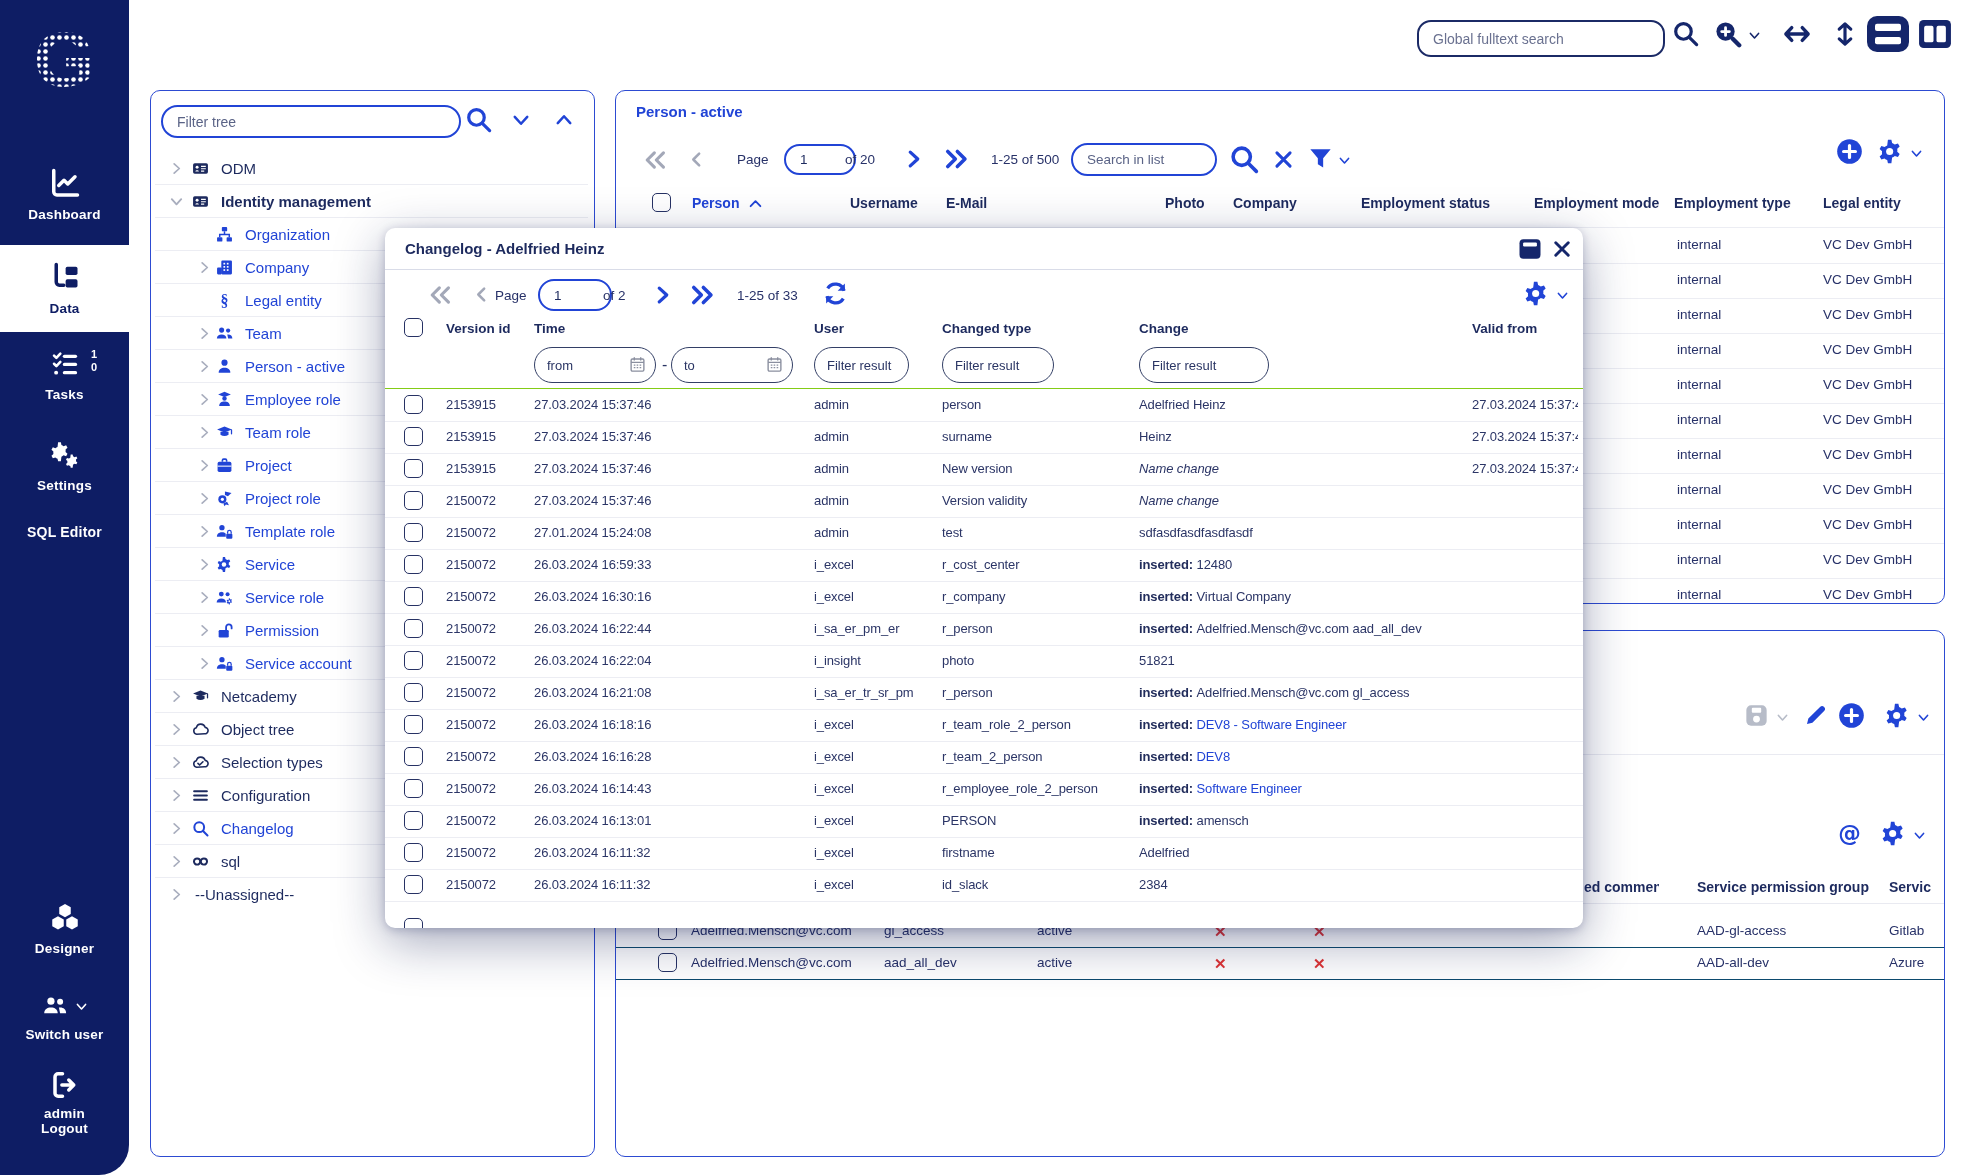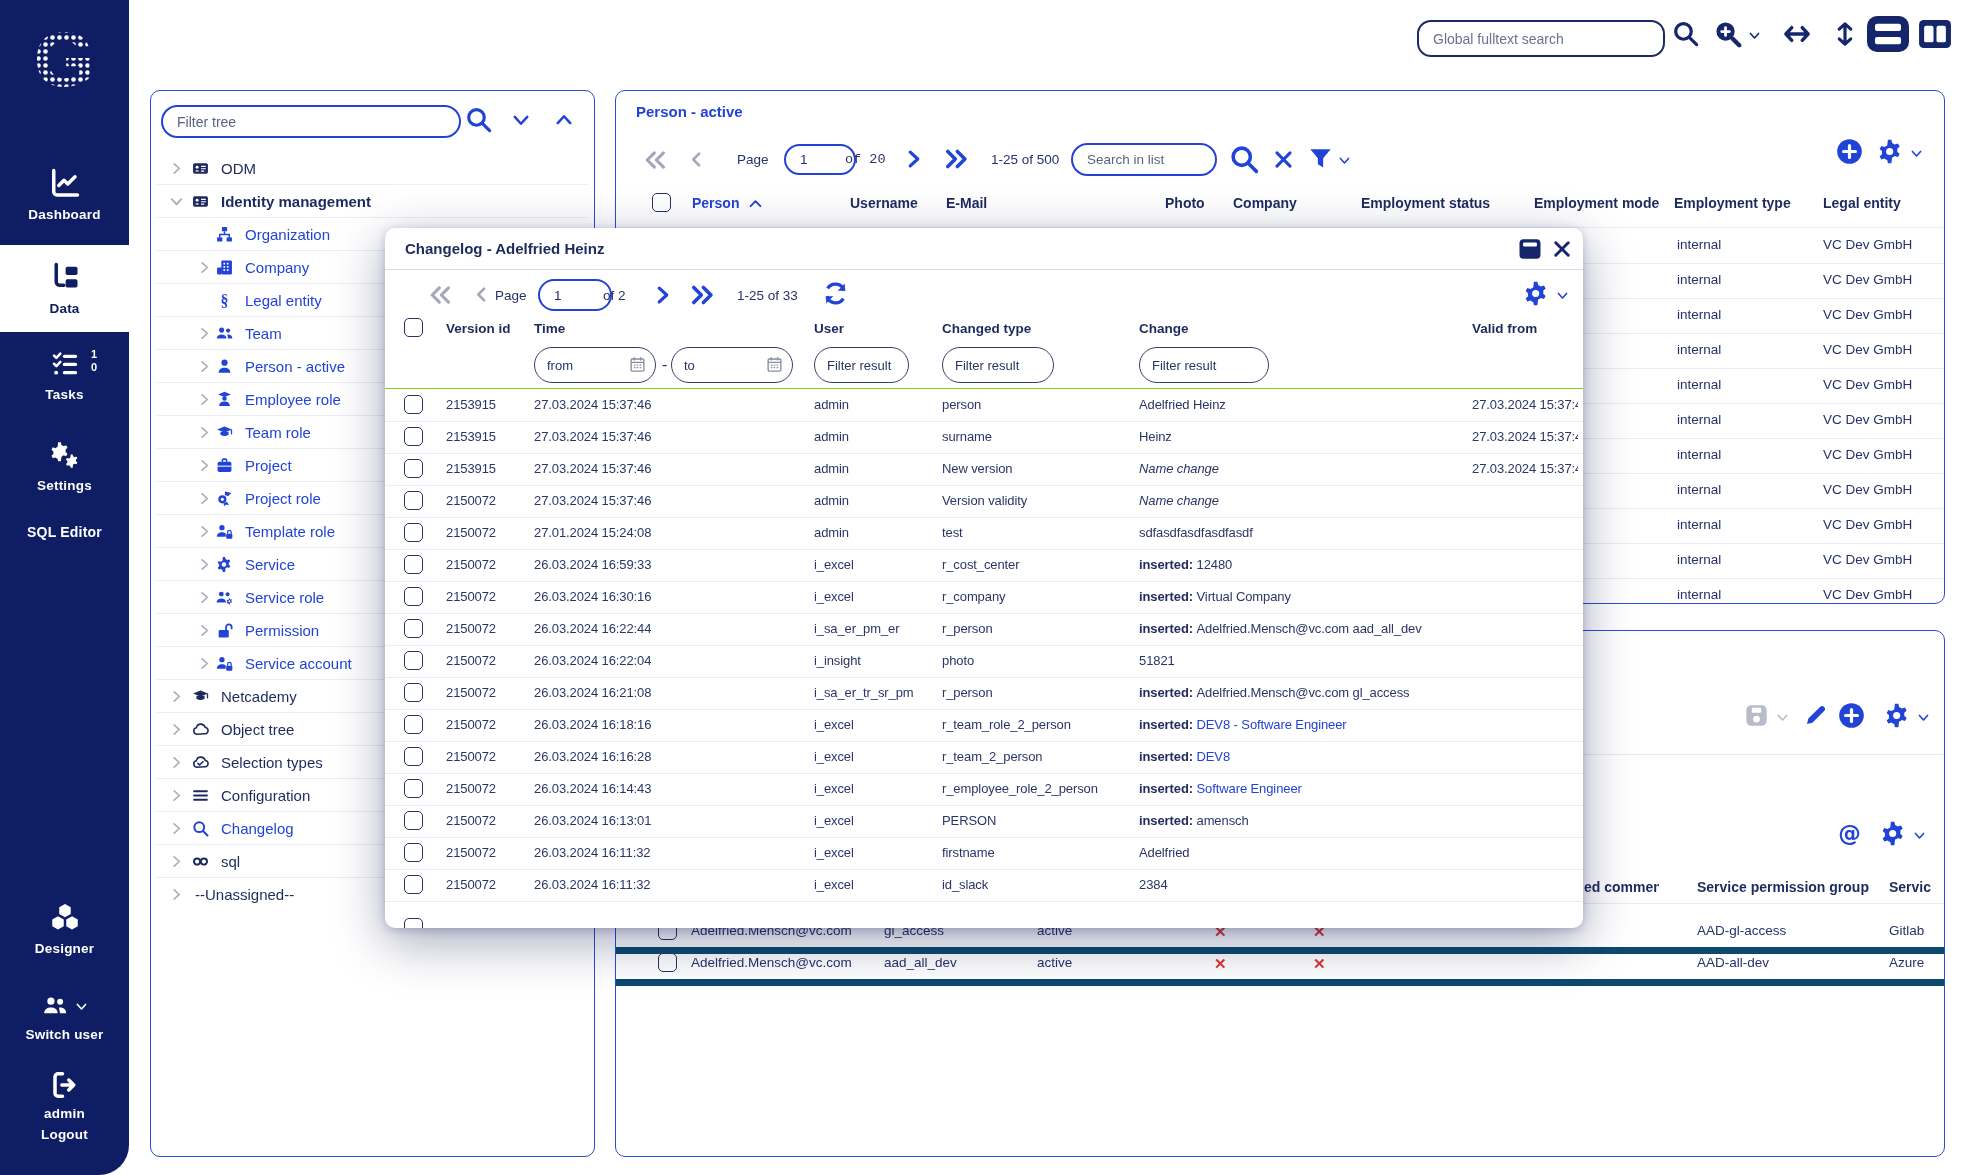--- a/index.html
+++ b/index.html
@@ -35,21 +35,21 @@
   .tree-row.lvl2 .t-ico{left:61px;}
   .tree-row .t-label{position:absolute;left:66px;font-size:15px;font-weight:500;white-space:nowrap;}
   .tree-row.lvl2 .t-label{left:90px;}
   .tree-row .t-label.noicon{left:40px;}
   .c-blue{color:#2144d6;} .c-dark{color:#1d2a5e;} .bold{font-weight:700!important;}
   
   .hcell{position:absolute;font-size:14px;font-weight:600;color:#1d2a5e;white-space:nowrap;}
   .cell{position:absolute;font-size:13.5px;color:#273168;white-space:nowrap;}
   .mrow{position:absolute;left:0;width:100%;height:32px;border-bottom:1px solid #ecedf3;}
   .prow{position:absolute;left:0;width:100%;height:35px;border-bottom:1px solid #ecedf3;}
-  .srow{position:absolute;left:0;width:100%;height:32px;border-bottom:7px solid #0c4a6e;}
+  .srow{position:absolute;left:0;width:100%;height:32px;border-bottom:1px solid #0c4a6e;}
   .mcell{position:absolute;top:8px;font-size:13px;color:#2b3566;white-space:nowrap;letter-spacing:-.1px;}
   .mcell b{font-weight:700;color:#222d5c;}
   .link{color:#2144d6;}
   .red-x{color:#e03434;font-weight:700;font-size:15px;}
   
   .modal{position:absolute;left:385px;top:228px;width:1198px;height:700px;background:#fff;border-radius:10px;
          box-shadow:0 14px 50px rgba(15,25,80,.38), 0 2px 10px rgba(15,25,80,.22);z-index:10;overflow:hidden;}
   .gray{color:#a3a8b8;}
   .accent{color:#2144d6;}
   .navy{color:#15266b;}
@@ -165,21 +165,21 @@
     </div>
 
     <div class="side-item" style="top:1070px;">
       <span class="ico" style="width:30px;height:30px;">
           <svg viewBox="0 0 24 24" xmlns="http://www.w3.org/2000/svg">
             <path d="M10 3H6.5A2.5 2.5 0 004 5.5v13A2.5 2.5 0 006.5 21H10" fill="none" stroke="currentColor" stroke-width="2.8" stroke-linecap="round"></path>
             <path d="M15 8l4 4-4 4M9.5 12H19" fill="none" stroke="currentColor" stroke-width="2.8" stroke-linecap="round" stroke-linejoin="round"></path>
           </svg>
         </span>
       <span class="si-label" style="margin-top:6px;">admin</span>
-      <span class="si-label" style="margin-top:6px;">Logout</span>
+      <span class="si-label" style="margin-top:0;">Logout</span>
     </div>
   </nav>
 
   <input class="navy-input ab" style="left: 1417px; top: 20px; width: 216px; height: 33px;" type="text" placeholder="Global fulltext search">
   <span class="ico ab navy" style="left:1672px;top:20px;width:27px;height:27px;">
       <svg viewBox="0 0 16 16" xmlns="http://www.w3.org/2000/svg">
         <circle cx="6.8" cy="6.8" r="4.6" fill="none" stroke="currentColor" stroke-width="1.9"></circle>
         <path d="M10.4 10.4l4.2 4.2" stroke="currentColor" stroke-width="1.9" stroke-linecap="round"></path>
       </svg>
     </span>
@@ -584,21 +584,21 @@
           <path d="M9.5 2.5L4 8l5.5 5.5M16.5 2.5L11 8l5.5 5.5" fill="none" stroke="currentColor" stroke-width="2.4" stroke-linecap="round" stroke-linejoin="round"></path>
         </svg>
       </span>
     <span class="ico ab gray" style="left:72px;top:60px;width:17px;height:17px;">
         <svg viewBox="0 0 16 16" xmlns="http://www.w3.org/2000/svg">
           <path d="M10.5 2.5L5 8l5.5 5.5" fill="none" stroke="currentColor" stroke-width="2.4" stroke-linecap="round" stroke-linejoin="round"></path>
         </svg>
       </span>
     <span class="ab ptext" style="left:121px;top:61px;">Page</span>
     <input class="pill-input ab" style="left: 168px; top: 53px; width: 40px; height: 27px; border-radius: 16px; font-size: 13.5px;" type="text" value="1">
-    <span class="ab ptext" style="left:229px;top:61px;font-family:Liberation Mono, monospace;">of 20</span>
+    <span class="ab ptext" style="left:229px;top:61px;">of 20</span>
     <span class="ico ab accent" style="left:288px;top:58px;width:20px;height:20px;">
         <svg viewBox="0 0 16 16" xmlns="http://www.w3.org/2000/svg">
           <path d="M5 2.5l6 5.5-6 5.5" fill="none" stroke="currentColor" stroke-width="2.6" stroke-linecap="round" stroke-linejoin="round"></path>
         </svg>
       </span>
     <span class="ico ab accent" style="left:326px;top:57px;width:28px;height:22px;">
         <svg viewBox="0 0 20 16" xmlns="http://www.w3.org/2000/svg">
           <path d="M4 2.5L9.5 8 4 13.5M11 2.5L16.5 8 11 13.5" fill="none" stroke="currentColor" stroke-width="2.6" stroke-linecap="round" stroke-linejoin="round"></path>
         </svg>
       </span>

